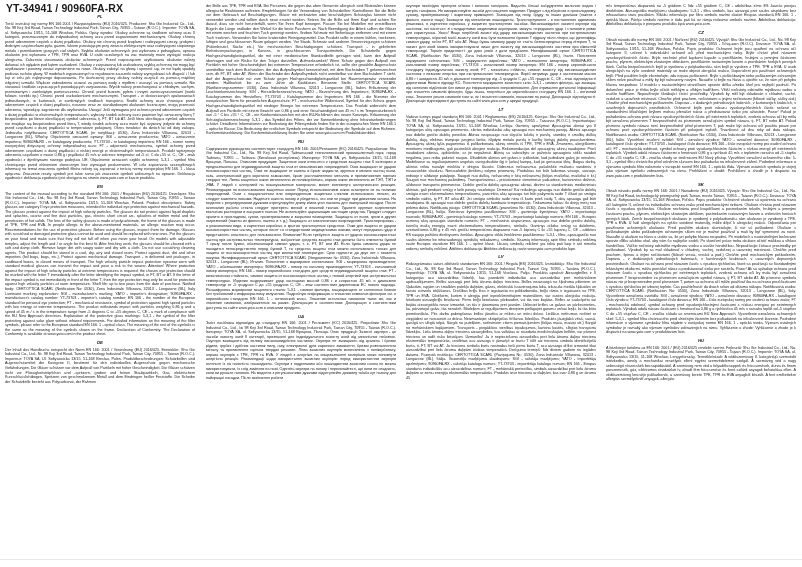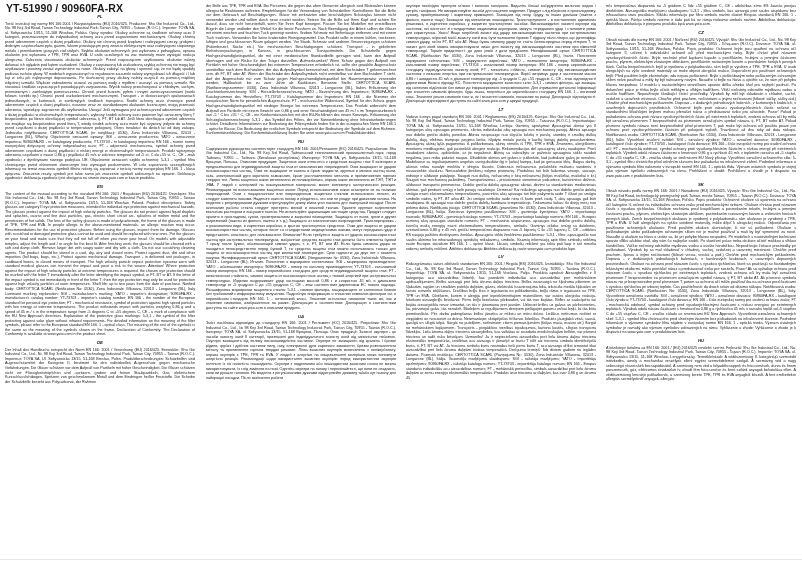--- a/index.html
+++ b/index.html
@@ -12,21 +12,21 @@
   .col.c3 { left: 406px; top: 4px; }
   .col.c4 { left: 606px; top: 4px; }
   .sec-h { text-align: center; font-weight: bold; font-style: italic; font-size: 4.3px; line-height: 5px; margin: 3.2px 0 2.6px 0; }
   .sec-p { margin: 0; }
   .bottom-line { position: absolute; left: 0; top: 559px; width: 802px; height: 1px; background: #e8e8e8; }
 </style>
 </head>
 <body>
 
 <div class="page">
-  <div class="title">YT-51990 / 90960FA-RX</div>
+  <div class="title">YT-34941 / 90960FA-RX</div>
 
   <div class="col c1" style="top:14px;">
     <div class="sec-h" style="margin-top:0;">PL</div>
     <p class="sec-p">Treść instrukcji wg normy EN 166:2001 / Rozporządzenia (EU) 2016/425. Producent: Shu Gie Industrial Co., Ltd., No. 98 Keji 3rd Road, Tainan Technology Industrial Park, Tainan City, 70955 - Taiwan (R.O.C.). Importer: TOYA SA, ul. Sołtysowicka 13/15, 51-168 Wrocław, Polska. Opisy wyrobu: Okulary ochronne są środkiem ochrony oczu II kategorii, przeznaczonym do indywidualnej ochrony oczu przed zagrożeniami mechanicznymi. Okulary chronią przed uderzeniem cząstek o dużej prędkości. Okulary nie chronią przed kroplami i rozbryzgami cieczy, grubymi i drobnymi cząsteczkami pyłu, gazem, łukiem powstającym przy zwarciu elektrycznym oraz rozbryzgami stopionego metalu i przenikaniem gorących ciał stałych. Szybka okularów ochronnych jest wykonana z poliwęglanu, oprawa okularów jest wykonana z TPE, TPR oraz EVA. U osób uczulonych na ww. materiały może wystąpić reakcja alergiczna. Zalecenia stosowania okularów ochronnych: Przed rozpoczęciem użytkowania okularów należy dokonać ich oględzin pod kątem uszkodzeń. Okulary z zarysowaną lub uszkodzoną szybką ochronną nie mogą być użytkowane i powinny zostać wymienione na nowe. Okulary założyć na głowę i upewnić się, że nie będą spadały podczas ruchów głowy. W modelach wyposażonych w regulowane zauszniki należy wyregulować ich długość i / lub kąt w celu jak najlepszego dopasowania. Po skończonej pracy okulary należy oczyścić za pomocą miękkiej wilgotnej szmatki. Większe zabrudzenia usuwać za pomocą wody z mydłem i osuszyć za pomocą szmatki. Nie stosować środków czyszczących powodujących zarysowania. Wyrób należy przechowywać w chłodnym, suchym, przewiewnym i zamkniętym pomieszczeniu. Chronić przed kurzem, pyłem i innymi zanieczyszczeniami (worki foliowe, torebki itp.) Chronić przed uszkodzeniami mechanicznymi. Transport - w dostarczanych opakowaniach jednostkowych, w kartonach, w zamkniętych środkach transportu. Środki ochrony oczu chroniące przed uderzeniem cząstek o dużej prędkości, noszone wraz ze standardowymi okularami leczniczymi, mogą przenosić uderzenia, wywołując zagrożenie dla użytkownika. Uwaga! Jeśli wymagana jest ochrona przed uderzeniem cząstek o dużej prędkości w ekstremalnych temperaturach, wybrany środek ochrony oczu powinien być oznaczony literą T bezpośrednio po literze określającej symbol uderzenia, tj. FT, BT lub AT. Jeśli litera określająca symbol uderzenia nie znajduje się bezpośrednio przed literą T, wtedy środek ochrony oczu może być używany jedynie do ochrony przed cząstkami o dużej prędkości w temperaturze pokojowej. Okres trwałości: do dwóch lat od daty zakupu. Jednostka notyfikowana: CERTOTTICA SCARL (nr notyfikacji: 0530), Zona Industriale Villanova, 32013 - Longarone (BL), Włochy. Objaśnienie oznaczeń oprawy: SGI - oznaczenie producenta; YATO - oznaczenie importera; 90960FA-RX - nr katalogowy producenta; YT-73703 - nr katalogowy importera; EN 166 - numer normy europejskiej dotyczącej ochrony indywidualnej oczu; FT - odporność mechaniczna, symbol ochrony przed uderzeniem cząstkami o dużej prędkości o niskiej energii w ekstremalnych temperaturach. Produkt wytrzymuje uderzenia cząstkami o masie 0,86 g i prędkości 45 m/s w zakresie temperatur od -5 st. C do +55 st. C., CE - znak zgodności z dyrektywami nowego podejścia UE. Objaśnienie oznaczeń szybki ochronnej: 5-3,1 - symbol filtra chroniącego przed olśnieniem słonecznym bez wymagań podczerwieni. W celu zapoznania szczegółowych informacji na temat znaczenia symboli filtrów należy się zapoznać z treścią normy europejskiej EN 166. 1 - klasa optyczna. Znaczenie reszty symboli jest takie samo jak znaczenie symboli widocznych na oprawie. Deklaracja zgodności: deklaracja zgodności jest dostępna na stronie www.yato.com w karcie produktu.</p>
     <div class="sec-h">EN</div>
     <p class="sec-p">The content of the manual according to the standard EN 166: 2001 / Regulation (EU) 2016/425. Developer: Shu Gie Industrial Co., Ltd., No. 98 Keji 3rd Road, Tainan Technology Industrial Park, Tainan City, 70955 - Taiwan (R.O.C.). Importer: TOYA SA, ul. Sołtysowicka 13/15, 51-168 Wrocław, Poland. Product descriptions: Safety glasses are category II eye protection measures, intended for individual eye protection against mechanical hazards. The glasses protect against the impact of high velocity particles. The glasses do not protect against liquid droplets and splashes, coarse and fine dust particles, gas, electric short circuit arc, splashes of molten metal and the penetration of hot solids. The lens of the safety glasses is made of polycarbonate, the frame of the glasses is made of TPE, TPR and EVA. In people allergic to the above-mentioned materials, an allergic reaction may occur. Recommendations for the use of protective glasses: Before using the glasses, inspect them for damage. Glasses with scratched or damaged protective glass cannot be used and should be replaced with new ones. Put the glasses on your head and make sure that they will not fall off when you move your head. On models with adjustable temples, adjust the length and / or angle for the best fit. After finishing work, the glasses should be cleaned with a soft and damp cloth. Remove larger dirt with soapy water and dry with a cloth. Do not use scratching cleaning agents. The product should be stored in a cool, dry, airy and closed room. Protect against dust, dirt and other impurities (foil bags, bags, etc.). Protect against mechanical damage. Transport - in delivered unit packages, in cardboard boxes, in closed means of transport. The high velocity particle impact protection eyewear worn with standard medical glasses can transmit the impact and pose a risk to the wearer. Attention! Where protection against the impact of high velocity particles at extreme temperatures is required, the chosen eye protection should be marked with the letter T immediately after the letter identifying the impact symbol, ie FT, BT or AT. If the letter of the impact symbol is not immediately in front of the letter T, then the eye protection may only be used for protection against high velocity particles at room temperature. Shelf life: up to two years from the date of purchase. Notified body: CERTOTTICA SCARL (Notification No: 0530), Zona Industriale Villanova, 32013 - Longarone (BL), Italy Luminaire marking explanation: SGI - manufacturer's marking; YATO - importer's designation; 90960FA-RX - manufacturer's catalog number; YT-73703 - importer's catalog number; EN 166 - the number of the European standard for personal eye protection; FT - mechanical resistance, symbol of protection against high speed particles with low energy at extreme temperatures. The product withstands impact with particles weighing 0.86 g and a speed of 45 m / s in the temperature range from -5 degrees C to +55 degrees C, CE - a mark of compliance with the EU New Approach directives. Explanation of the protective glass markings: 5-3,1 - the symbol of the filter protecting against solar glare without infrared requirements. For detailed information on the meaning of the filter symbols, please refer to the European standard EN 166. 1 - optical class. The meaning of the rest of the symbols is the same as the meaning of the symbols shown on the frame. Declaration of Conformity: The Declaration of Conformity is available at www.yato.com in the product sheet.</p>
     <div class="sec-h">DE</div>
     <p class="sec-p">Der Inhalt des Handbuchs entspricht der Norm EN 166: 2001 / Verordnung (EU) 2016/425. Entwickler: Shu Gie Industrial Co., Ltd., Nr. 98 Keji 3rd Road, Tainan Technology Industrial Park, Tainan City, 70955 – Taiwan (R.O.C.). Importeur: TOYA SA, Ul. Sołtysowicka 13/15, 51-168 Breslau, Polen. Produktbeschreibungen: Schutzbrillen sind Augenschutzmittel der Kategorie II, bestimmt für den individuellen Augenschutz gegen mechanische Gefährdungen. Die Gläser schützen vor dem Aufprall von Partikeln mit hoher Geschwindigkeit. Die Gläser schützen nicht vor Flüssigkeitströpfchen und -spritzern, groben und feinen Staubpartikeln, Gas, elektrischem Kurzschlusslichtbogen, Spritzern von geschmolzenem Metall und dem Eindringen heißer Feststoffe. Die Scheibe der Schutzbrille besteht aus Polycarbonat, der Rahmen</p>
   </div>
 

